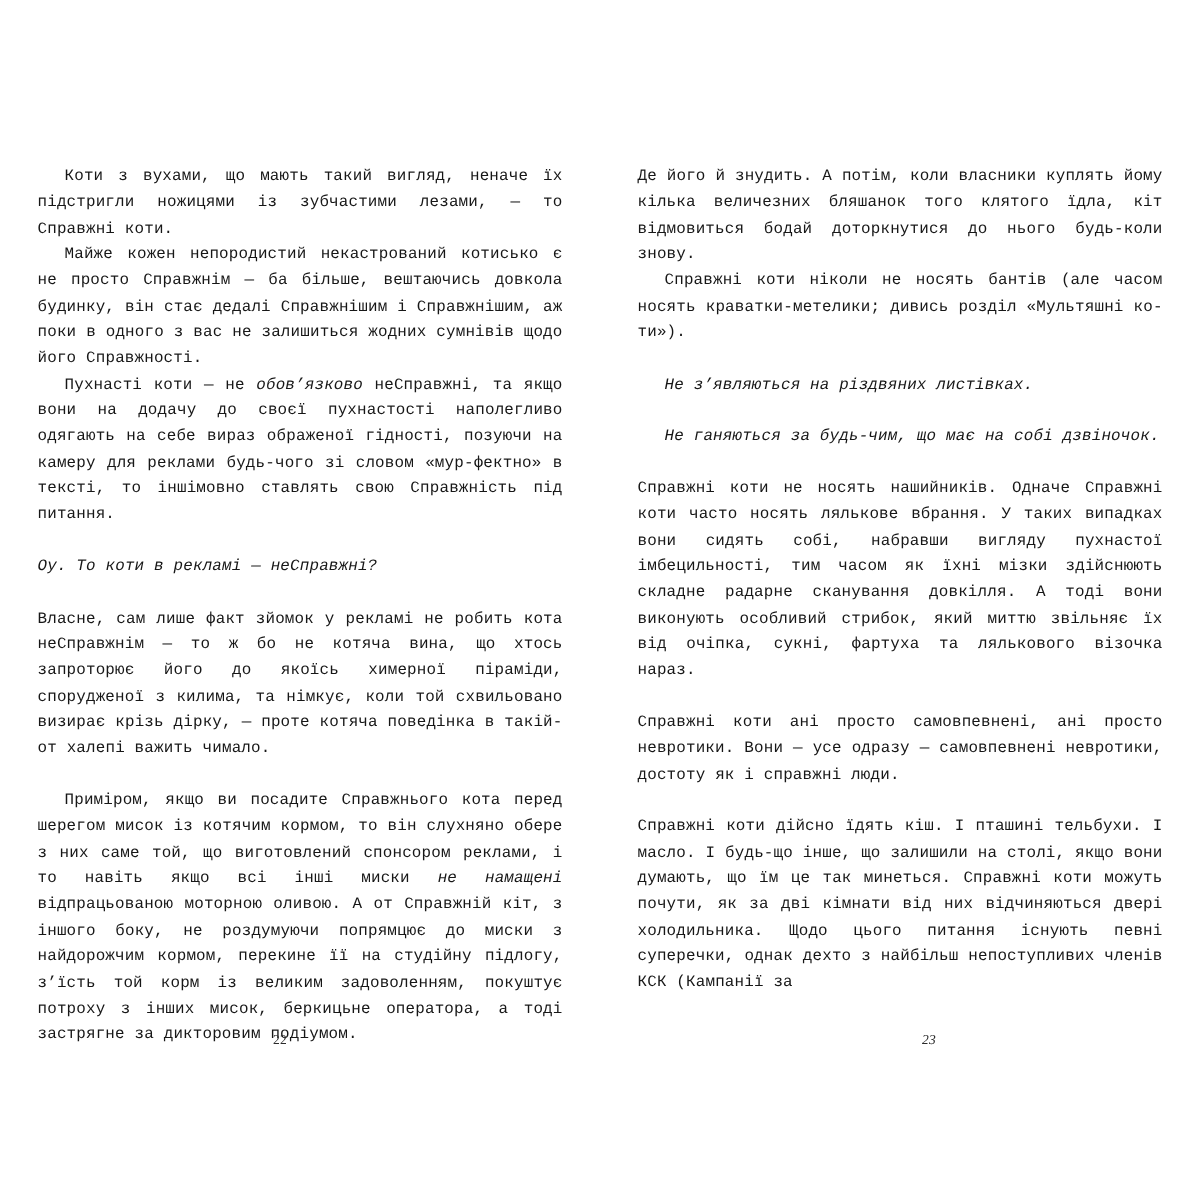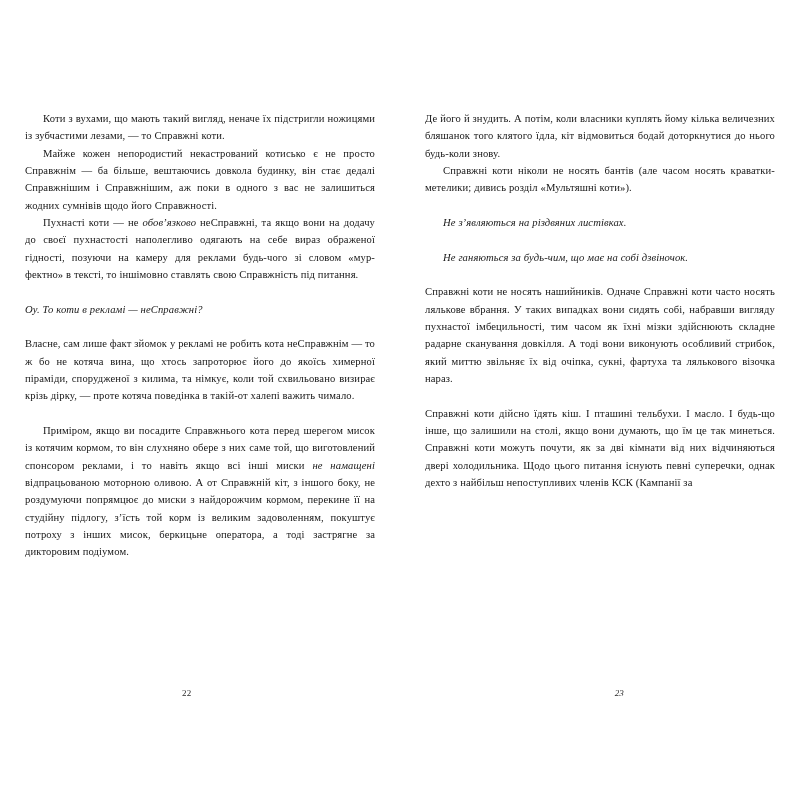--- a/index.html
+++ b/index.html
@@ -42,20 +42,21 @@
     text-align: justify;
     text-justify: inter-word;
     letter-spacing: 0.01em;
     word-spacing: 0.005em;
     hyphens: manual;
     color: #171717;
   }
   p {
     margin: 0;
     padding: 0;
+    font-family: Liberation Mono, monospace;
   }
   p.indent {
     text-indent: 18px;
   }
   p.noindent {
     text-indent: 0;
   }
   p.gap {
     margin-top: 17.3px;
   }
@@ -102,18 +103,19 @@
     <div class="folio folio-left">22</div>
   </div>
 
   <div class="page page-right">
     <div class="text-block">
       <p class="noindent">Де його й знудить. А потім, коли власники куплять йому кілька величезних бляшанок того клятого їдла, кіт відмо­виться бодай доторкнутися до нього будь-коли знову.</p>
       <p class="indent">Справжні коти ніколи не носять бантів (але часом но­сять краватки-метелики; дивись розділ «Мультяшні ко­ти»).</p>
       <p class="italic-line gap"><em>Не</em><span> з’являються на різдвяних листівках.</span></p>
       <p class="italic-line gap"><em>Не</em><span> ганяються за будь-чим, що має на собі дзвіночок.</span></p>
       <p class="noindent gap">Справжні коти не носять нашийників. Одначе Справжні коти часто носять лялькове вбрання. У таких випадках во­ни сидять собі, набравши вигляду пухнастої імбецильності, тим часом як їхні мізки здійснюють складне радарне скану­вання довкілля. А тоді вони виконують особливий стрибок, який миттю звільняє їх від очіпка, сукні, фартуха та лялько­вого візочка нараз.</p>
+      <p class="noindent gap">Справжні коти ані просто самовпевнені, ані просто невро­тики. Вони — усе одразу — самовпевнені невротики, досто­ту як і справжні люди.</p>
       <p class="noindent gap">Справжні коти дійсно їдять кіш. І пташині тельбухи. І мас­ло. І будь-що інше, що залишили на столі, якщо вони дума­ють, що їм це так минеться. Справжні коти можуть почути, як за дві кімнати від них відчиняються двері холодильника. Щодо цього питання існують певні суперечки, однак де­хто з найбільш непоступливих членів КСК (Кампанії за</p>
     </div>
     <div class="folio folio-right">23</div>
   </div>
 
 </div>
 
 </body></html>

